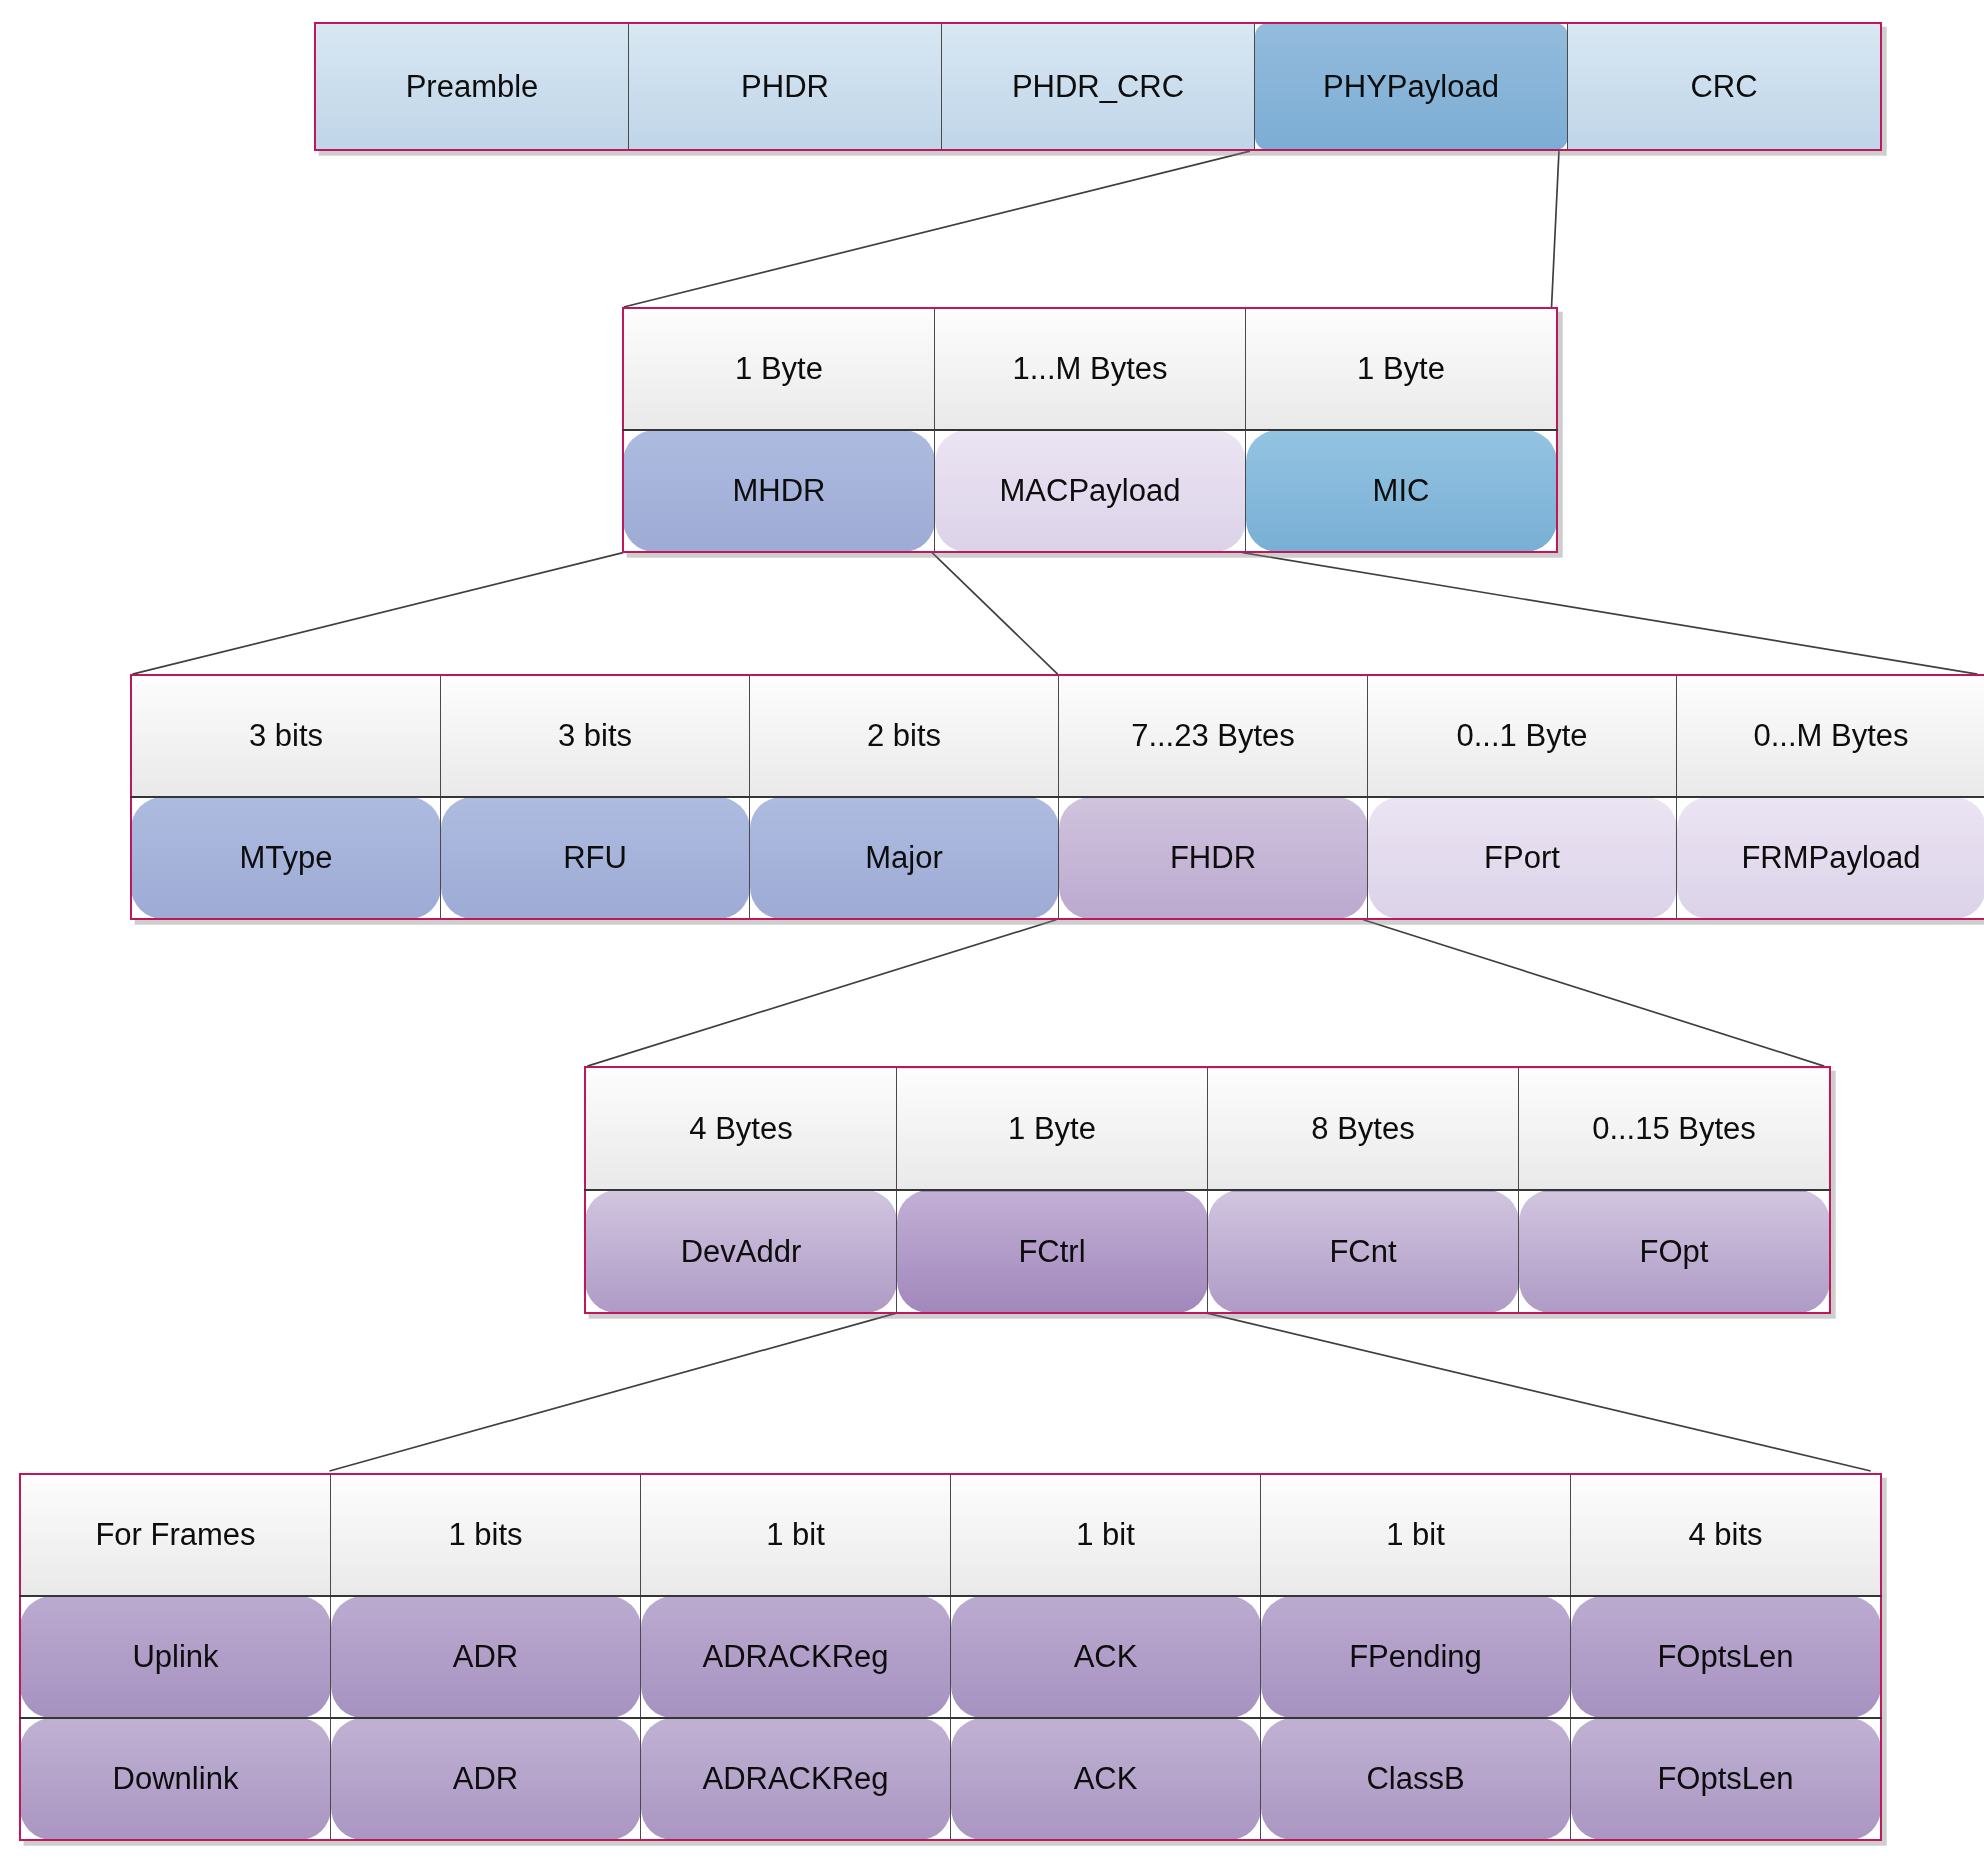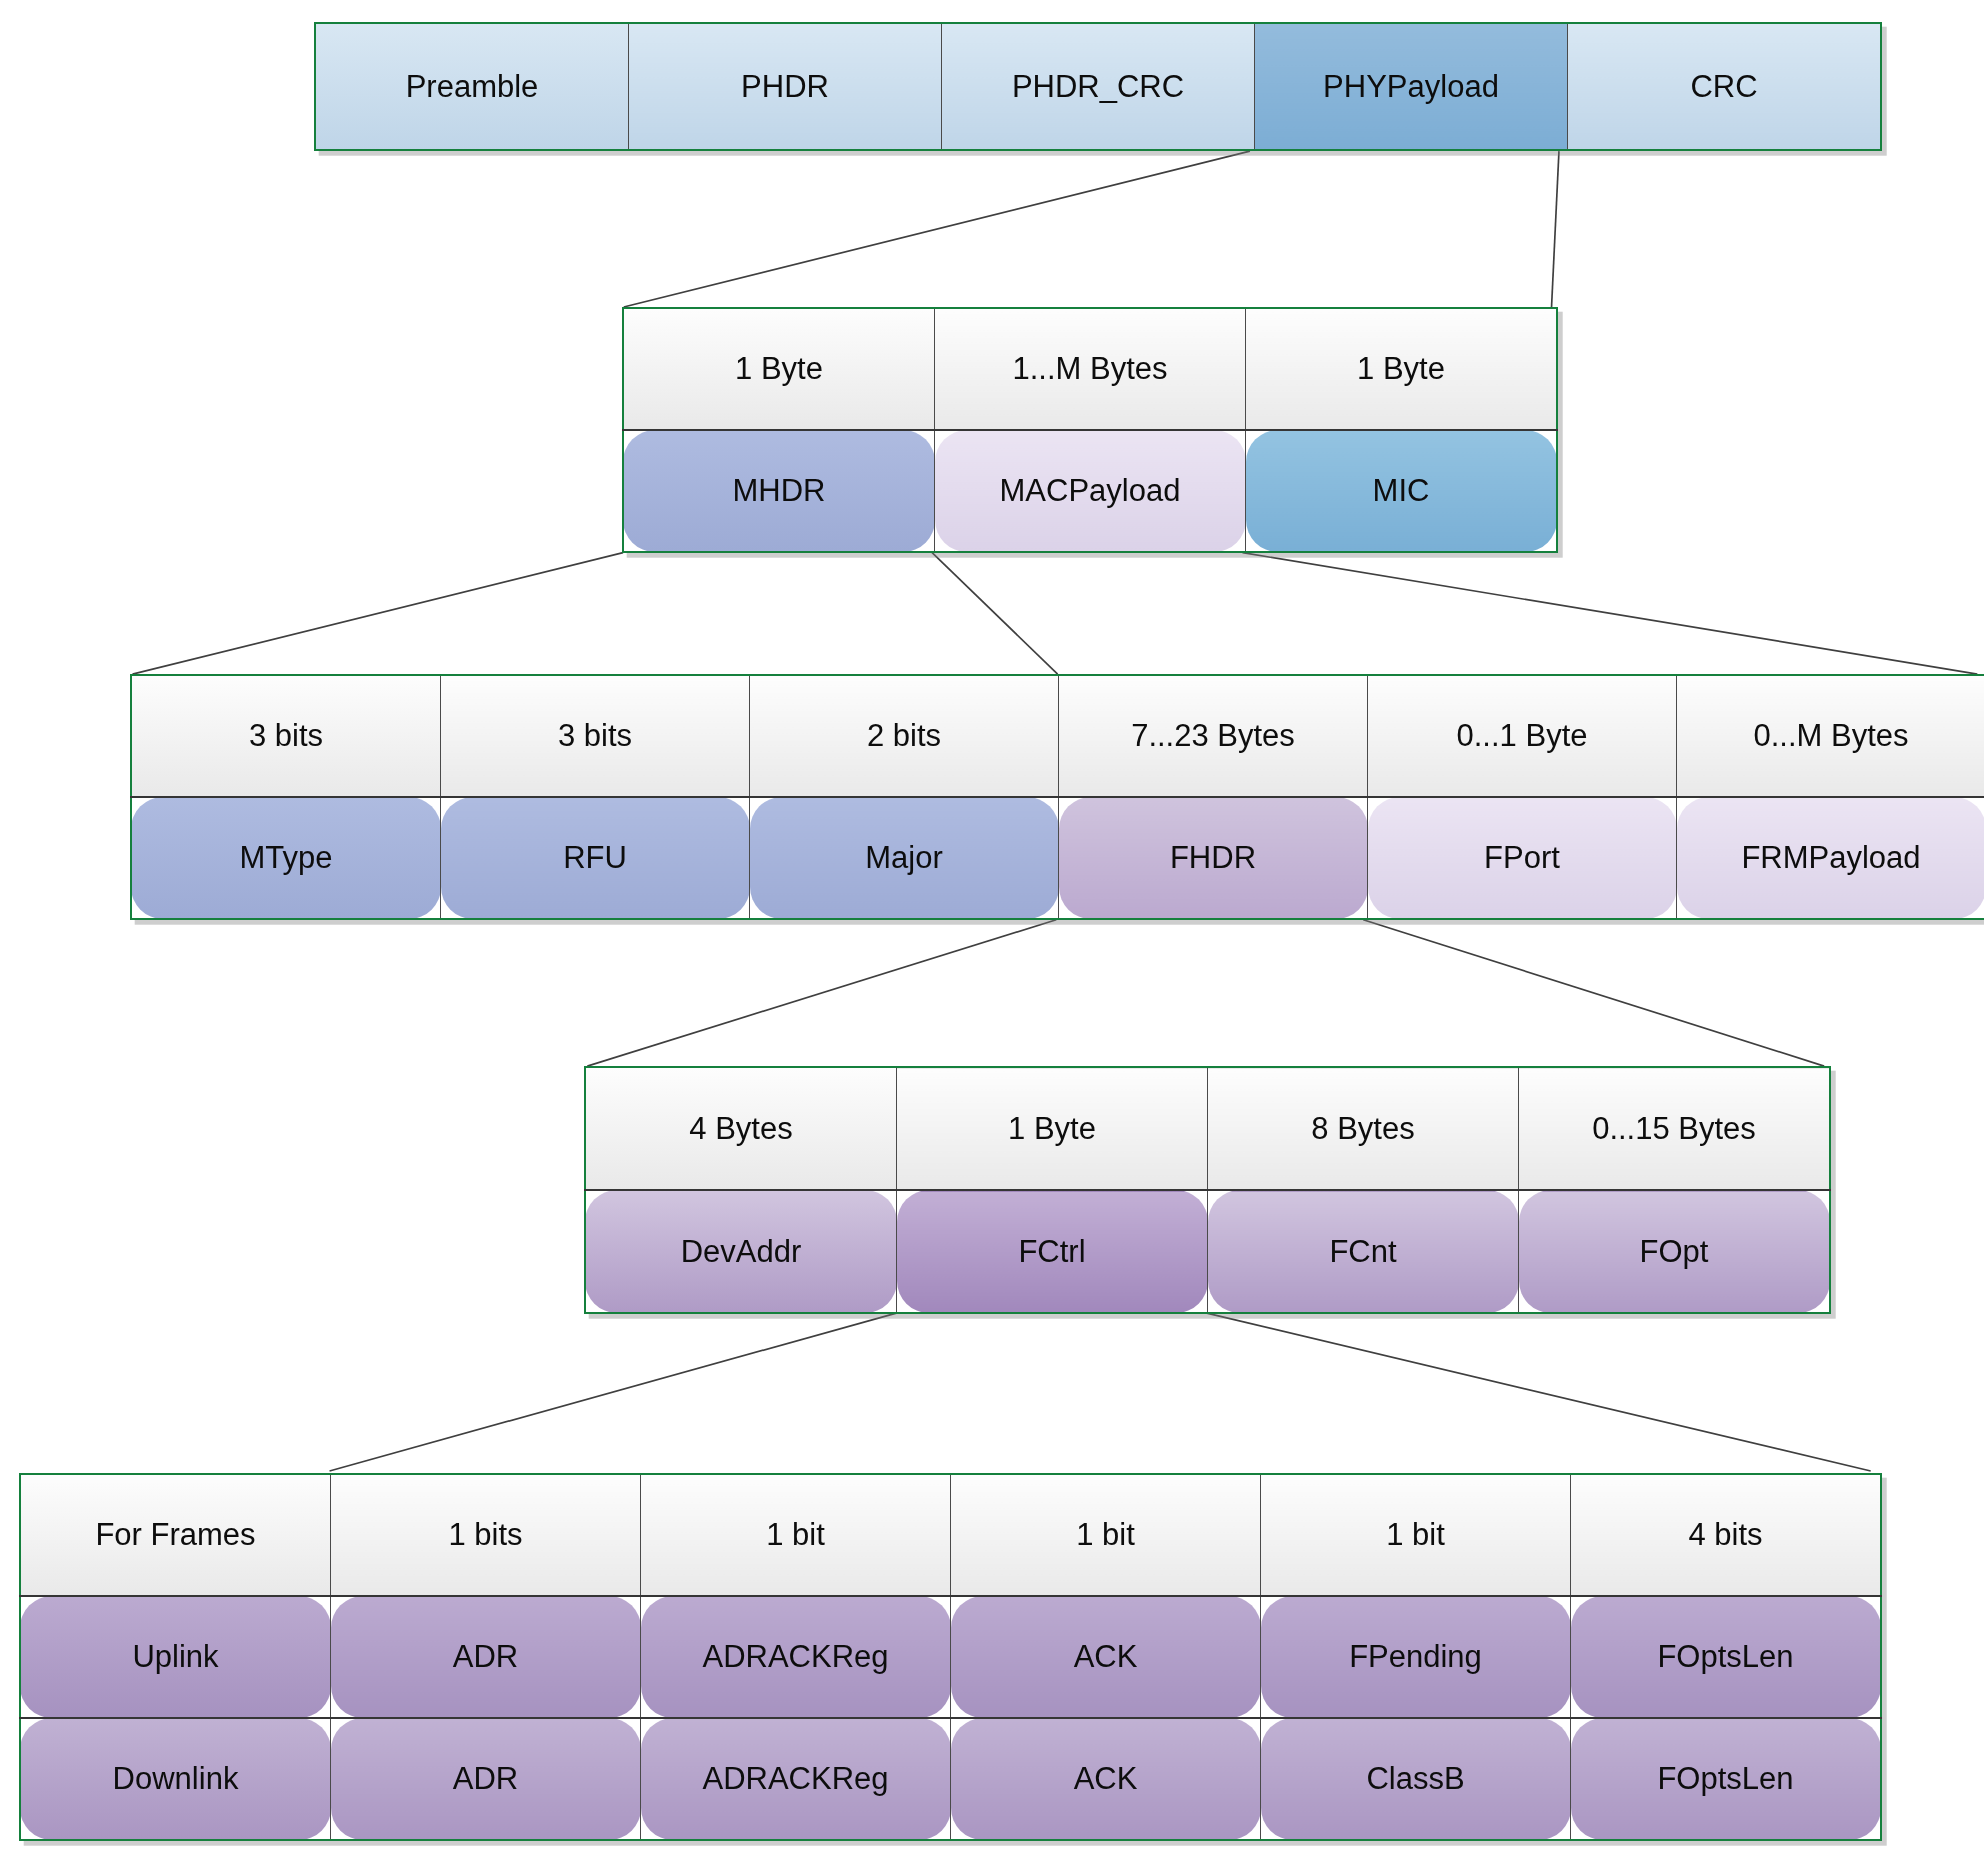--- a/index.html
+++ b/index.html
@@ -19,25 +19,25 @@
     box-shadow:4.7px 4.7px 0 rgba(125,125,125,0.38);
   }
   table.blk td{
     border:1.3px solid #4a4a4a;
     text-align:center;
     vertical-align:middle;
     font-size:31px;
     padding:0;
     overflow:hidden;
   }
-  table.blk{border:2px solid #15803d;}
+  table.blk{border:2px solid #be185d;}
   tr.sep td{border-top:2px solid #353535;border-radius:32px;}
   
   .c-light {background:linear-gradient(180deg,#d8e7f3 0%,#bfd5e8 100%);}
-  .c-phy   {background:linear-gradient(180deg,#93bbdc 0%,#7cadd4 100%);}
+  .c-phy   {background:linear-gradient(180deg,#93bbdc 0%,#7cadd4 100%);border-radius:13px;}
   .c-head  {background:linear-gradient(180deg,#fdfdfd 0%,#e9e9e9 100%);}
   .c-peri  {background:linear-gradient(180deg,#aebbe0 0%,#9dabd5 100%);}
   .c-lav   {background:linear-gradient(180deg,#ebe4f3 0%,#dbd2e8 100%);}
   .c-mic   {background:linear-gradient(180deg,#93c3e1 0%,#79afd5 100%);}
   .c-mauve {background:linear-gradient(180deg,#cfc3dd 0%,#bba9cf 100%);}
   .c-med   {background:linear-gradient(180deg,#d1c5df 0%,#af9bc6 100%);}
   .c-fctrl {background:linear-gradient(180deg,#c2afd5 0%,#a188bc 100%);}
   .c-up    {background:linear-gradient(180deg,#bbaad0 0%,#a692c0 100%);}
   .c-down  {background:linear-gradient(180deg,#c0b1d3 0%,#aa96c2 100%);}
   

